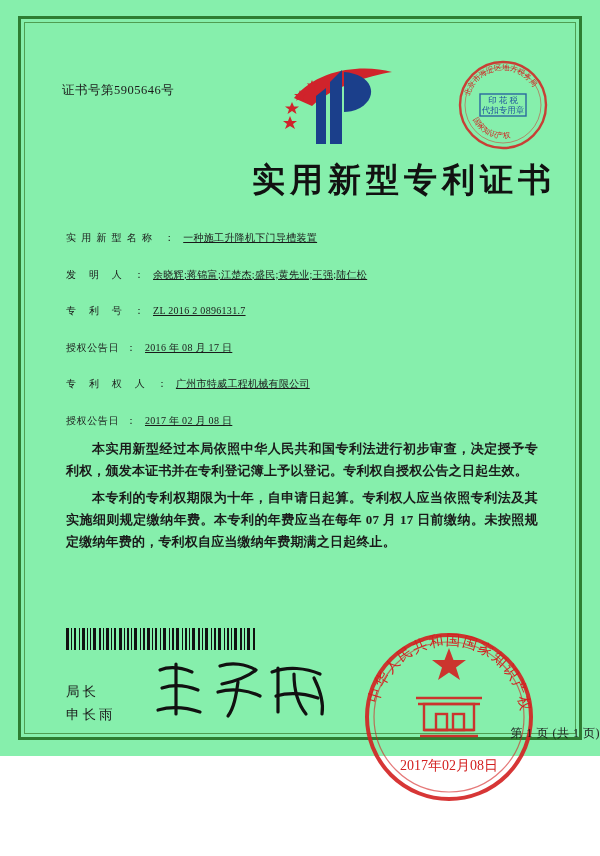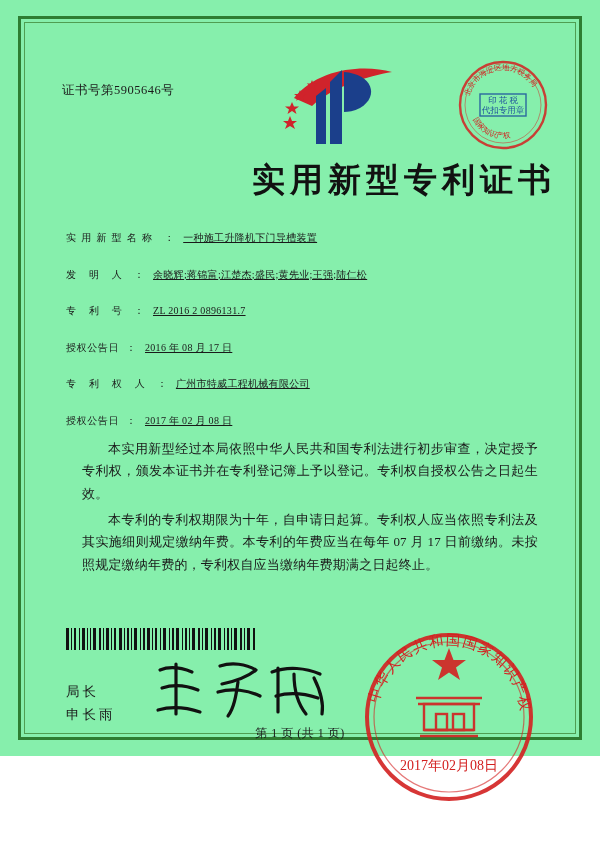--- a/index.html
+++ b/index.html
@@ -125,23 +125,24 @@
   .paragraphs {
     position: absolute;
     left: 26px;
     right: 22px;
     top: 398px;
     font-size: 13px;
     line-height: 1.72;
     text-align: justify;
   }
   .paragraphs p {
-    margin: 0 0 4px 16px;
+    margin: 0 0 4px 0;
     text-indent: 26px;
     letter-spacing: 0.2px;
+    font-weight: bold;
   }
 
   
   .barcode {
     position: absolute;
     left: 26px;
     top: 588px;
     width: 192px;
     height: 22px;
   }
@@ -171,21 +172,21 @@
     top: 586px;
     width: 182px;
     height: 182px;
   }
 
   .page-footer {
     position: absolute;
     left: 0;
     right: 0;
     bottom: 14px;
-    text-align: center;
+    text-align: right;
     font-size: 12px;
     letter-spacing: 0.5px;
   }
 </style>
 </head>
 <body>
 
 <div class="page">
 
   <div class="frame-outer"></div>

